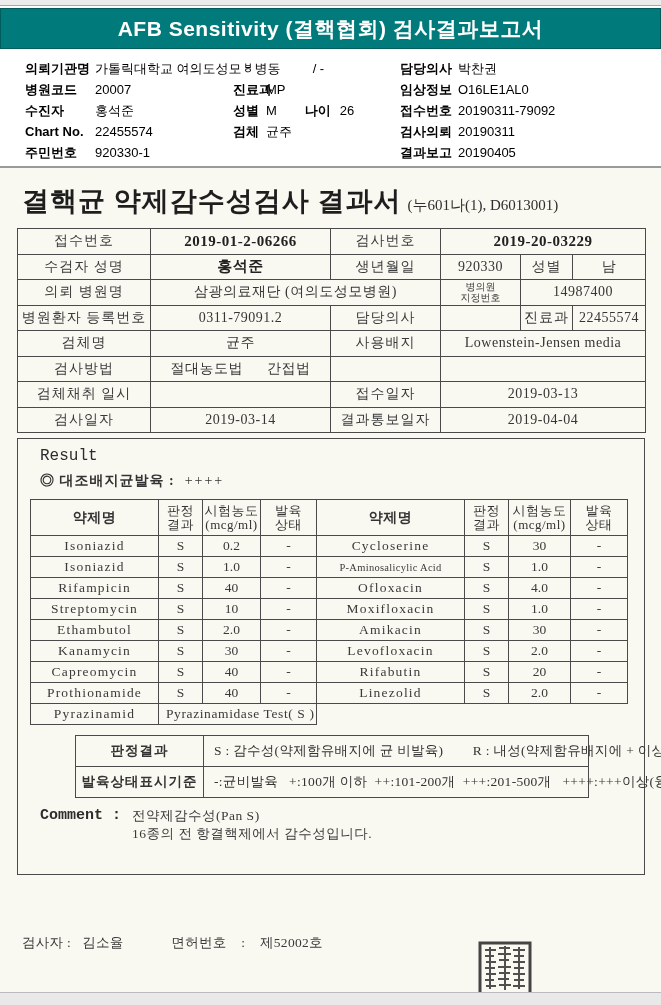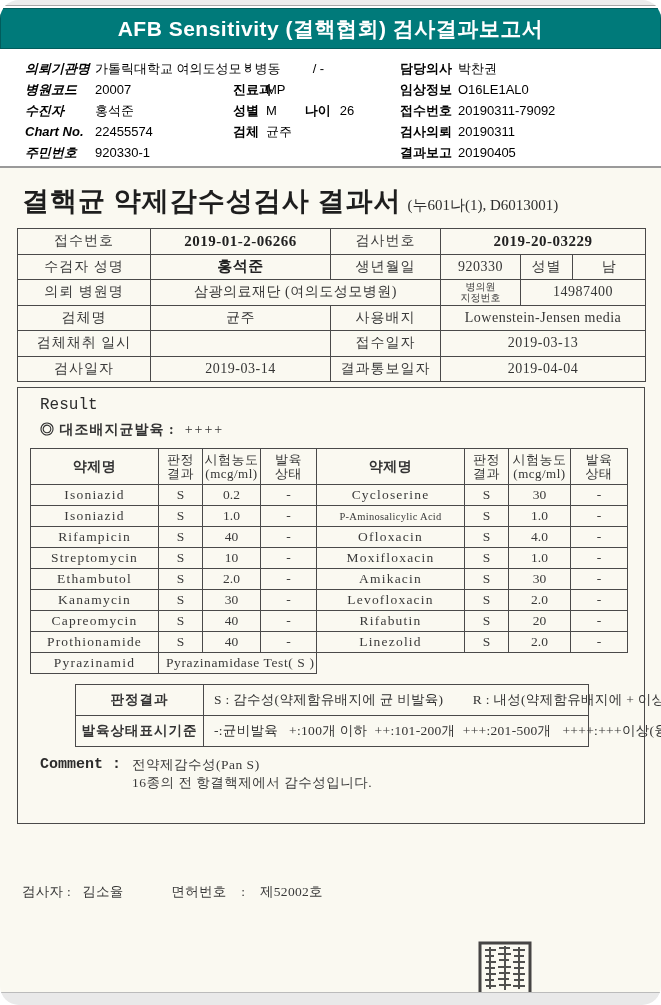--- a/index.html
+++ b/index.html
@@ -1,37 +1,37 @@
 <!DOCTYPE html>
 <html><head>
 <meta charset="utf-8">
 <style>
   * { margin:0; padding:0; box-sizing:border-box; }
   html,body { background:#ffffff; }
   .page {
     position:relative; width:661px; height:1005px; overflow:hidden;
-    background:#ffffff; font-family:"Liberation Sans", sans-serif; color:#000;border-radius:19px;
+    background:#ffffff; font-family:"Liberation Sans", sans-serif; color:#000;
   }
   
   .top-strip { height:6px; background:#ececec; border-bottom:1px solid #a8a8a8; }
   .banner {
     margin-top:2px; height:41px; background:#007a7a; border:1px solid #015c5c;
     display:flex; align-items:center; justify-content:center;
   }
   .banner span { color:#ffffff; font-size:21px; font-weight:bold; letter-spacing:0.5px; }
 
   
   .patient-header { position:relative; height:117px; background:#ffffff; }
   .ph-col { position:absolute; top:9px; }
   .col-left  { left:25px;  width:360px; }
   .col-mid   { left:233px; width:160px; }
   .col-right { left:400px; width:255px; }
   .ph-row { height:21px; display:flex; align-items:center; white-space:nowrap; font-size:13px; }
   .ph-label { font-weight:bold; display:inline-block; flex:none; }
-  .col-left  .ph-label { width:70px;font-style:italic; }
+  .col-left  .ph-label { width:70px; }
   .col-mid   .ph-label { width:33px; }
   .col-right .ph-label { width:58px; }
   .ph-value { display:inline-block; }
   .ph-label2 { font-weight:bold; margin-left:28px; margin-right:9px; }
   .ph-value2 { margin-left:32px; }
 
   .divider { height:0; border-top:2px solid #9a9a9a; }
 
   
   .scan {
@@ -202,24 +202,38 @@
         <td class="val">남</td>
       </tr>
       <tr>
         <td class="lbl">의뢰 병원명</td>
         <td class="val" colspan="2">삼광의료재단 (여의도성모병원)</td>
         <td class="lbl small2">병의원
 지정번호</td>
         <td class="val" colspan="2">14987400</td>
       </tr>
       <tr>
+        <td class="lbl">병원환자 등록번호</td>
+        <td class="val">0311-79091.2</td>
+        <td class="lbl">담당의사</td>
+        <td class="val"></td>
+        <td class="lbl">진료과</td>
+        <td class="val">22455574</td>
+      </tr>
+      <tr>
         <td class="lbl">검체명</td>
         <td class="val">균주</td>
         <td class="lbl">사용배지</td>
         <td class="val" colspan="3">Lowenstein-Jensen media</td>
+      </tr>
+      <tr>
+        <td class="lbl">검사방법</td>
+        <td class="val" style="white-space:pre">절대농도법      간접법</td>
+        <td class="lbl"></td>
+        <td class="val" colspan="3"></td>
       </tr>
       <tr>
         <td class="lbl">검체채취 일시</td>
         <td class="val"></td>
         <td class="lbl">접수일자</td>
         <td class="val" colspan="3">2019-03-13</td>
       </tr>
       <tr>
         <td class="lbl">검사일자</td>
         <td class="val">2019-03-14</td>

